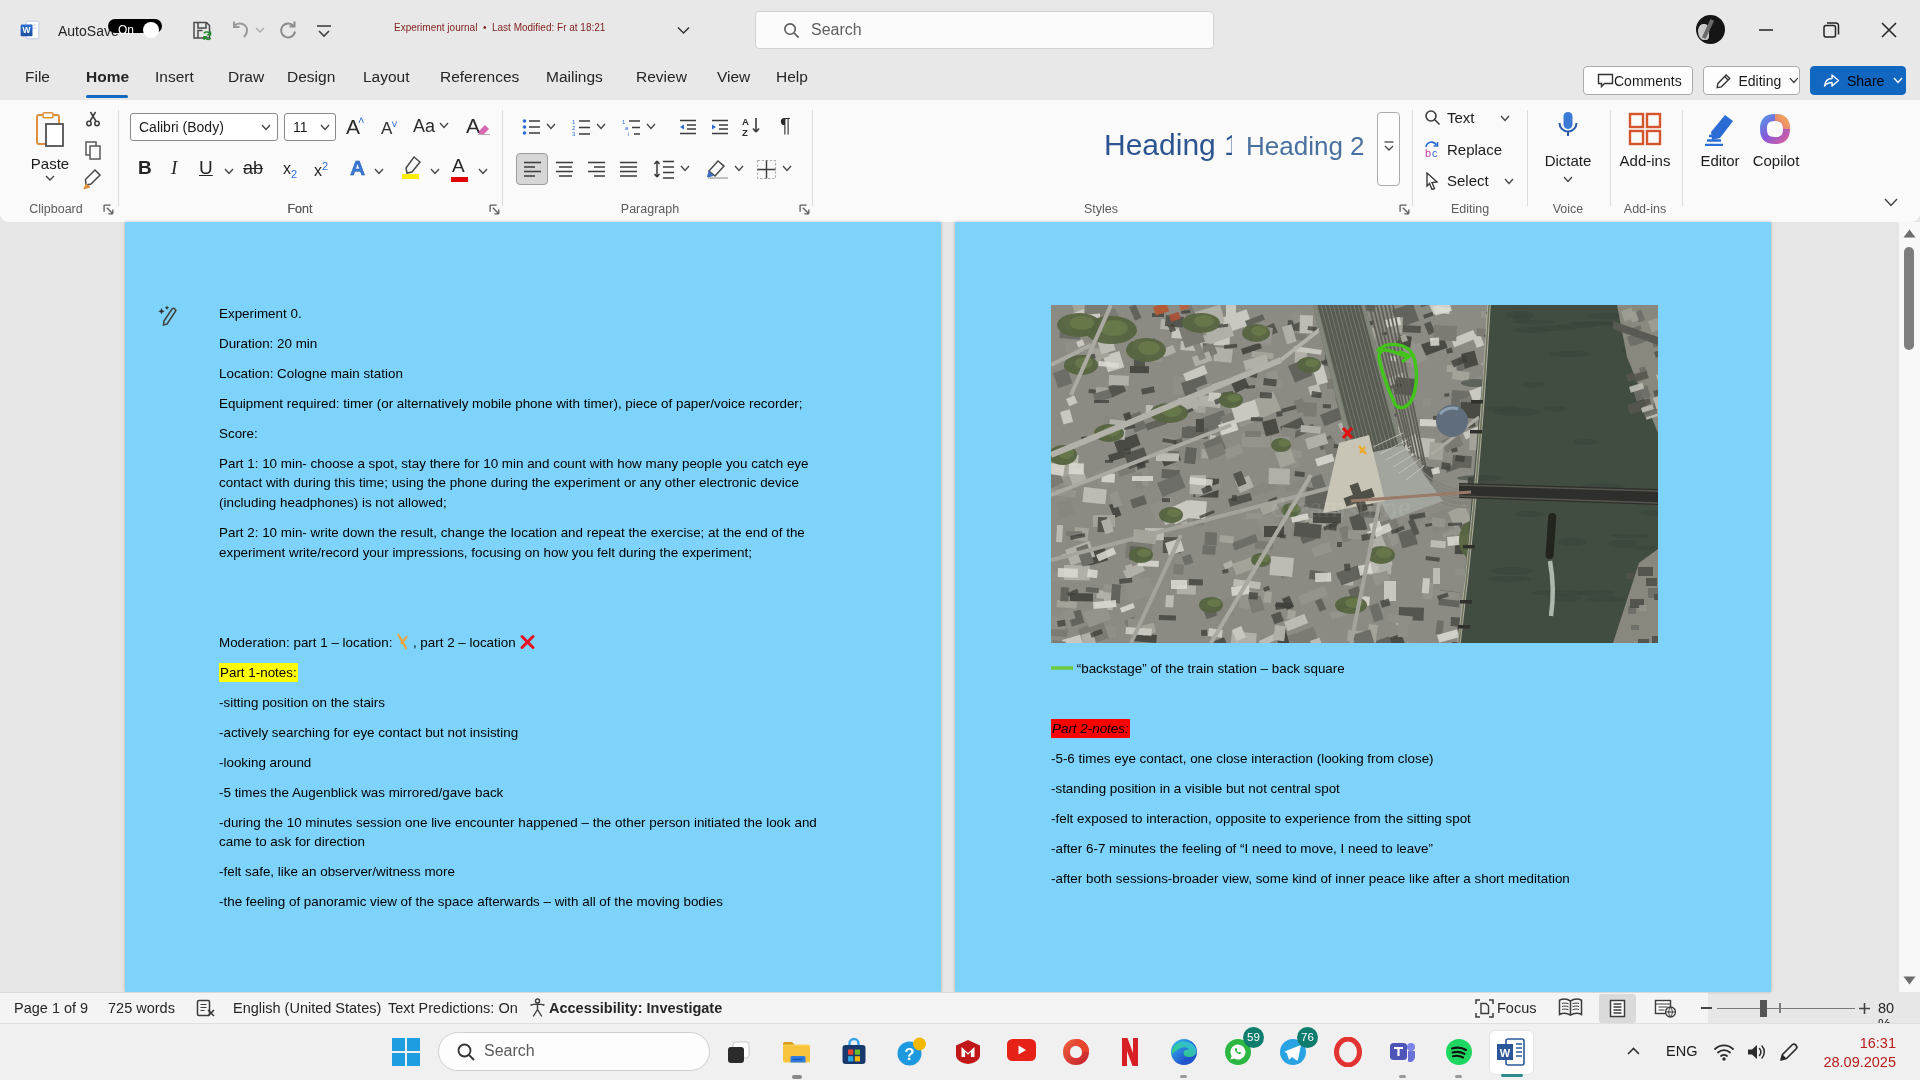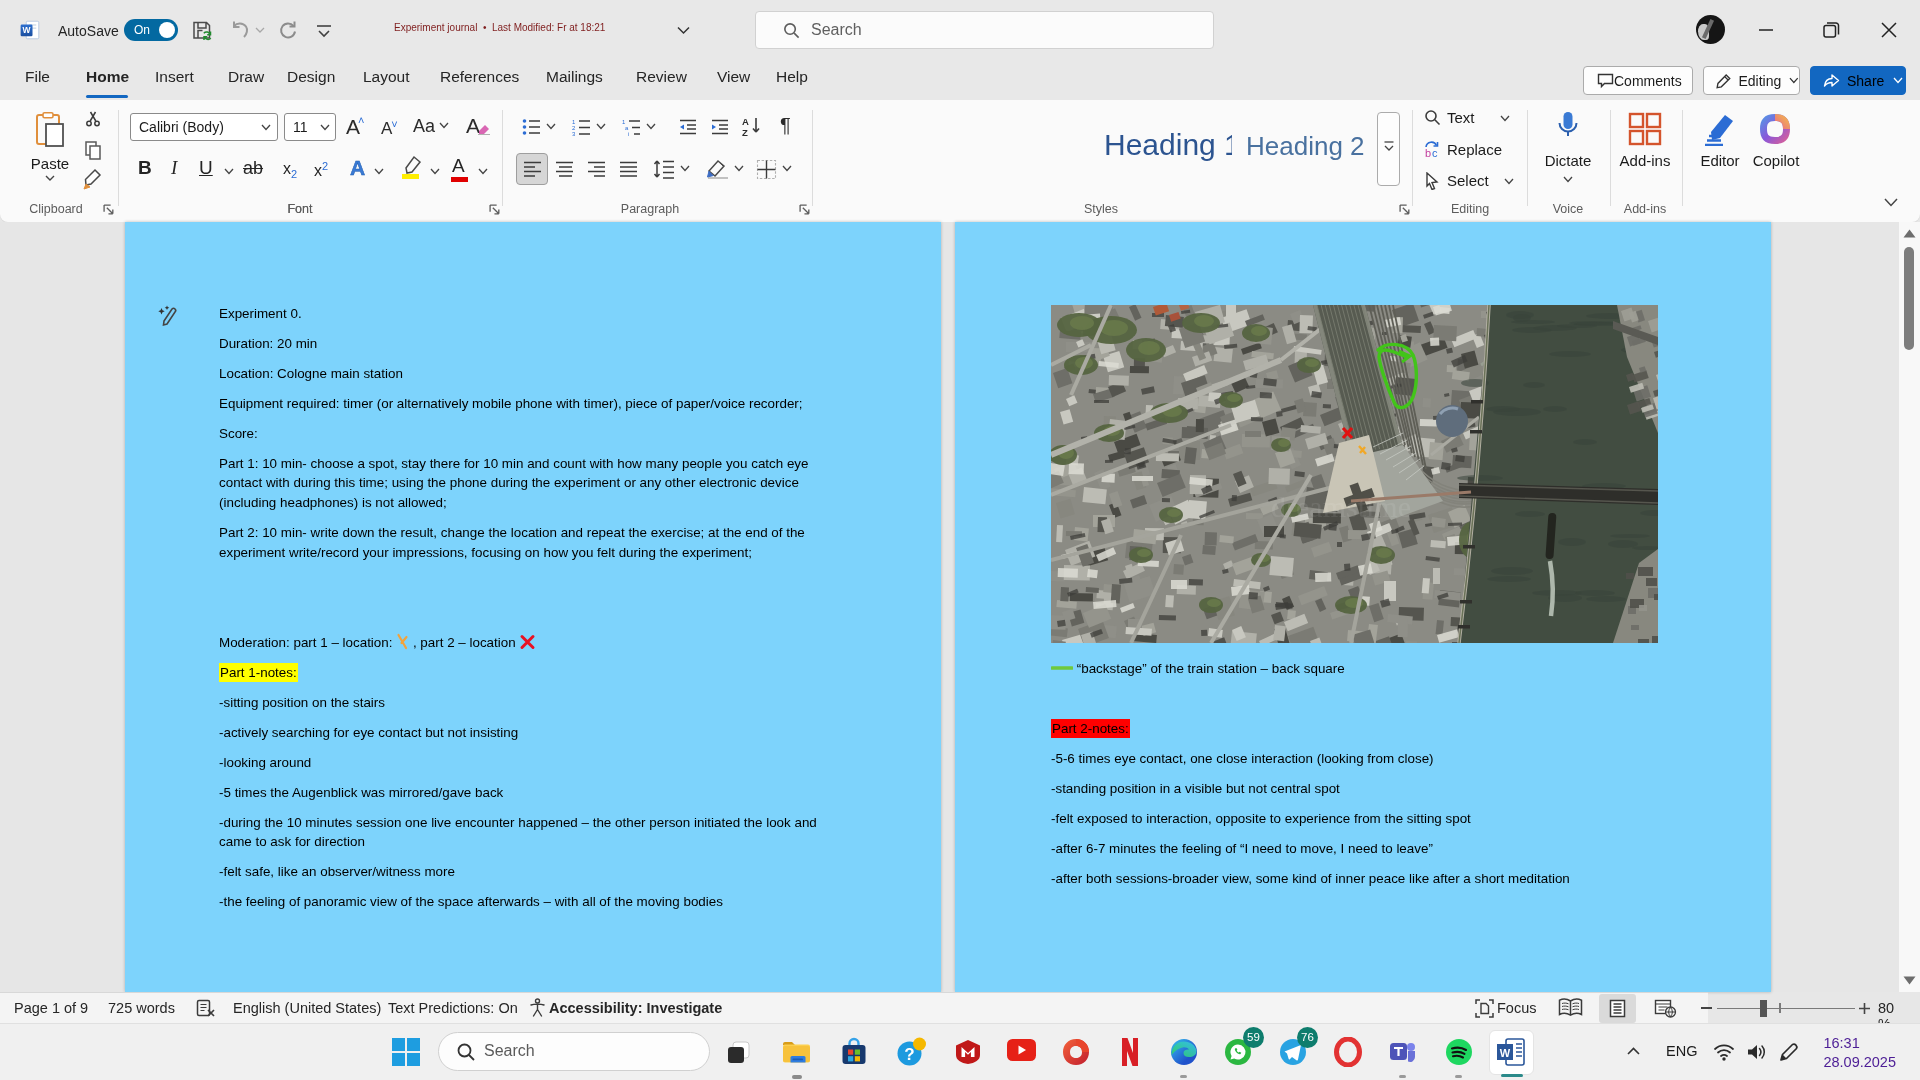--- a/index.html
+++ b/index.html
@@ -3,21 +3,21 @@
 <meta charset="utf-8">
 <style>
 * { margin:0; padding:0; box-sizing:border-box; }
 html,body { width:1920px; height:1080px; overflow:hidden; font-family:"Liberation Sans", sans-serif; }
 #app { position:relative; width:1920px; height:1080px; background:#e7e7e7; }
 
 
 #titlebar { position:absolute; left:0; top:0; width:1920px; height:60px; background:#e8e8e8; }
 #wicon { position:absolute; left:20px; top:20px; width:20px; height:20px; }
 #autosave { position:absolute; left:58px; top:23px; font-size:14px; color:#252525; }
-#toggle { position:absolute; left:124px; top:19px; width:54px; height:22px; background:#0369a1; border-radius:11px; color:#fff; font-size:12px; }
+#toggle { position:absolute; left:108px; top:19px; width:54px; height:14px; background:#000000; border-radius:11px; color:#fff; font-size:12px; }
 #toggle .kn { position:absolute; right:3px; top:3px; width:16px; height:16px; background:#fff; border-radius:50%; }
 #toggle .lb { position:absolute; left:10px; top:4px; }
 .qat { position:absolute; top:18px; width:24px; height:24px; }
 #doctitle { position:absolute; left:357px; top:22px; font-size:10px; color:#7f1d1d;margin-left:37px; }
 #searchbox { position:absolute; left:755px; top:11px; width:459px; height:38px; background:#fbfbfb; border:1px solid #d1d1d1; border-radius:4px; }
 #searchbox .stxt { position:absolute; left:55px; top:9px; font-size:16px; color:#5f5f5f; }
 #avatar { position:absolute; left:1696px; top:15px; width:29px; height:29px; border-radius:50%; background:#151515; overflow:hidden; }
 .winbtn { position:absolute; top:16px; width:28px; height:28px; color:#222; }
 
 
@@ -41,33 +41,33 @@
 .stylebox { position:absolute; top:17px; height:64px; border-radius:4px; font-size:15px; color:#1b1b1b; text-align:center; }
 
 
 #docarea { position:absolute; left:0; top:222px; width:1920px; height:770px; background:#e6e6e6; }
 .page { position:absolute; top:0; height:770px; background:#7dd3fc; box-shadow:0 0 3px rgba(0,0,0,0.25); }
 #page1 { left:125px; width:816px; }
 #page2 { left:955px; width:816px; }
 .doc { font-size:13.4px; color:#000; line-height:19.7px; }
 .doc p { position:absolute; white-space:nowrap; }
 .hl-y { background:#ffff00; padding:2px 1px; }
-.hl-r { background:#ff0000; padding:2px 1px; }
+.hl-r { background:#ff0000; padding:2px 1px;font-style:italic; }
 #vscroll { position:absolute; right:0px; top:0px; width:21px; height:770px; background:#f8f8f8; }
 #vthumb { position:absolute; left:5px; top:25px; width:10px; height:103px; background:#7d7d7d; border-radius:5px; }
 
 
 #statusbar { position:absolute; left:0; top:992px; width:1708px; height:31px; background:#f4f4f4; border-top:1px solid #d8d8d8; font-size:14.5px; color:#262626; }
 #statusbar span { position:absolute; top:7px; }
 
 
 #taskbar { position:absolute; left:0; top:1023px; width:1920px; height:57px; background:#f0f0f0; border-top:1px solid #e0e0e0; }
 #tsearch { position:absolute; left:438px; top:8px; width:272px; height:39px; background:#fdfdfd; border:1px solid #d0d0d0; border-radius:20px; }
 .tico { position:absolute; top:13px; width:30px; height:30px; }
-#clock { position:absolute; right:24px; top:10px; font-size:14.5px; color:#4c1d95; line-height:19px; }
+#clock { position:absolute; right:24px; top:10px; font-size:14.5px; color:#b91c1c; text-align:right; line-height:19px; }
 </style>
 </head>
 <body>
 <div id="app">
 
   <div id="titlebar">
     <svg id="wicon" viewBox="0 0 32 32">
         <defs>
           <linearGradient id="wg" x1="0" y1="0" x2="0" y2="1">
             <stop offset="0" stop-color="#2d6fd0"></stop>

